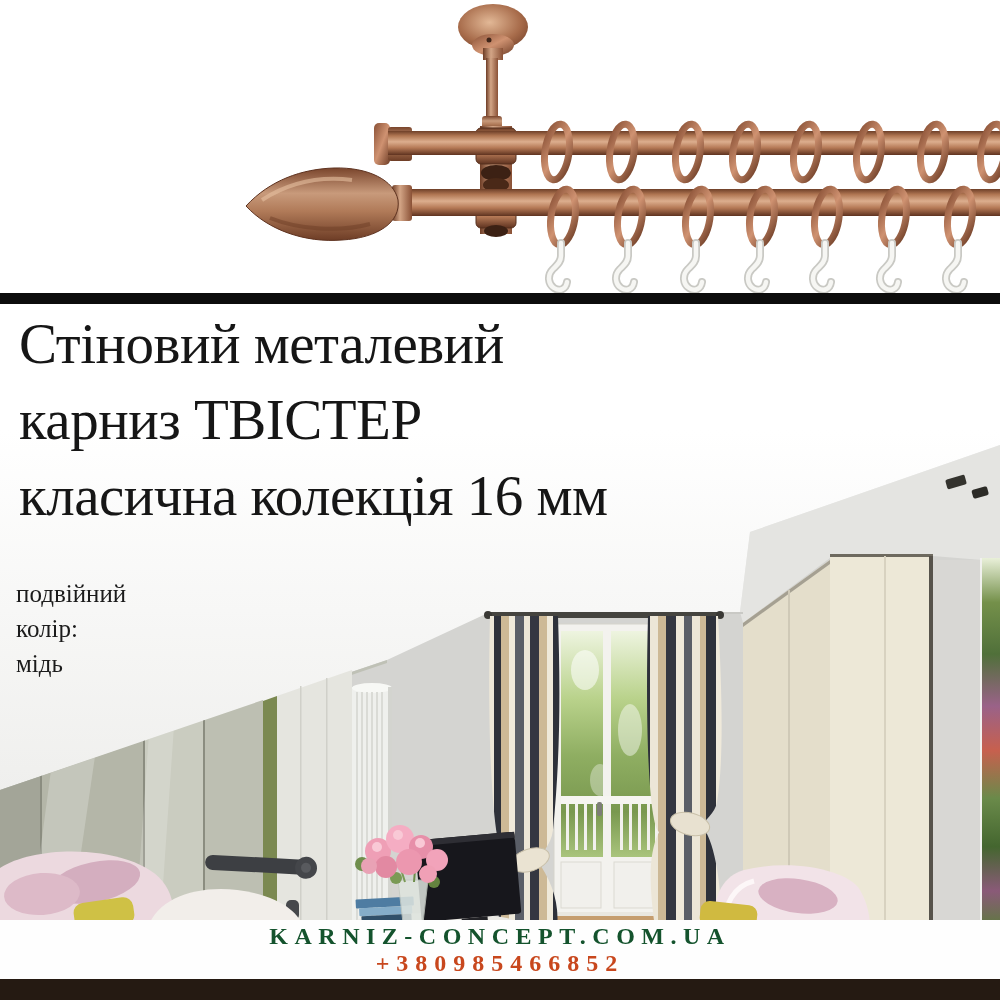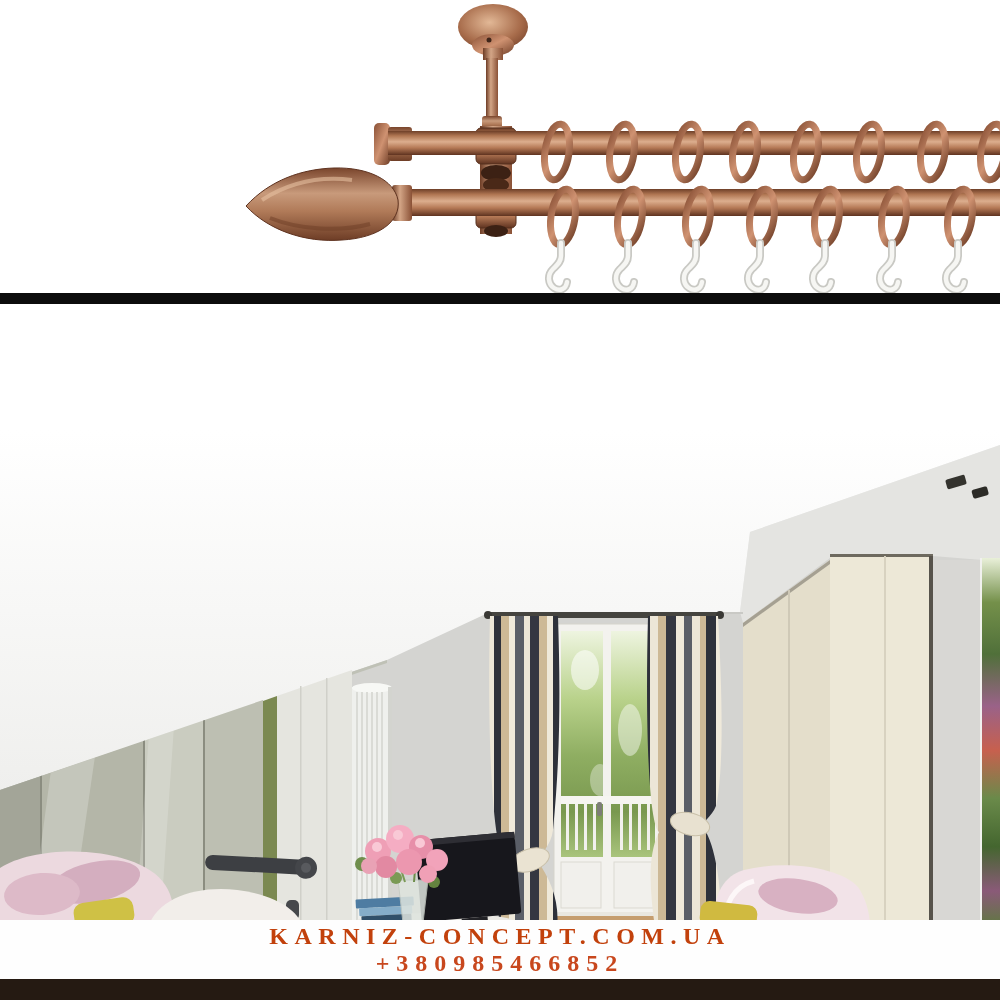--- a/index.html
+++ b/index.html
@@ -16,21 +16,21 @@
   }
   .specs{
     position:absolute;top:576px;left:16px;z-index:5;
     font-size:25px;line-height:35px;color:#1b1b1b;
   }
   .contact{
     position:absolute;top:920px;left:0;width:1000px;height:59px;z-index:6;
     background:#fefefe;text-align:center;font-weight:bold;
   }
   .contact .website{
-    margin-top:3px;font-size:24px;letter-spacing:6.5px;color:#c2410c;line-height:26px;
+    margin-top:3px;font-size:24px;letter-spacing:6.5px;color:#14532d;line-height:26px;
   }
   .contact .phone{
     font-size:24px;letter-spacing:7px;color:#c8471d;line-height:28px;
   }
   .footer-bar{position:absolute;top:979px;left:0;width:1000px;height:21px;background:#251a12;z-index:7;}
 </style>
 </head>
 <body>
 
 <div class="canvas">
@@ -377,21 +377,31 @@
     <g>
       <path d="M714,498 C712,468 722,446 744,440 C792,428 848,440 860,460 C868,474 870,487 870,498 Z" fill="#f2e3e8"></path>
       <path d="M724,498 C724,474 734,456 754,451" stroke="#fdf7f8" stroke-width="5" fill="none"></path>
       <ellipse cx="798" cy="466" rx="40" ry="17" fill="#d8b1c2" transform="rotate(8 798 466)"></ellipse>
       <g transform="rotate(6 728 486)">
         <rect x="700" y="473" width="57" height="26" rx="9" fill="#d0ba40"></rect>
       </g>
     </g>
   </svg>
 
-
+  <div class="title">
+    <div>Стіновий металевий</div>
+    <div>карниз ТВІСТЕР</div>
+    <div>класична колекція 16 мм</div>
+  </div>
+
+  <div class="specs">
+    <div>подвійний</div>
+    <div>колір:</div>
+    <div>мідь</div>
+  </div>
 
   <div class="contact">
     <div class="website">KARNIZ-CONCEPT.COM.UA</div>
     <div class="phone">+380985466852</div>
   </div>
 
   <div class="footer-bar"></div>
 </div>
 
 </body></html>

